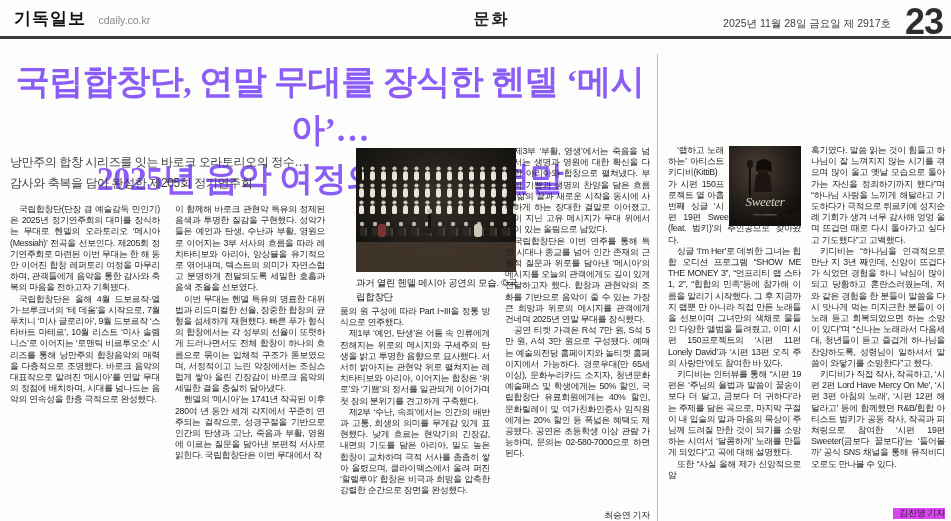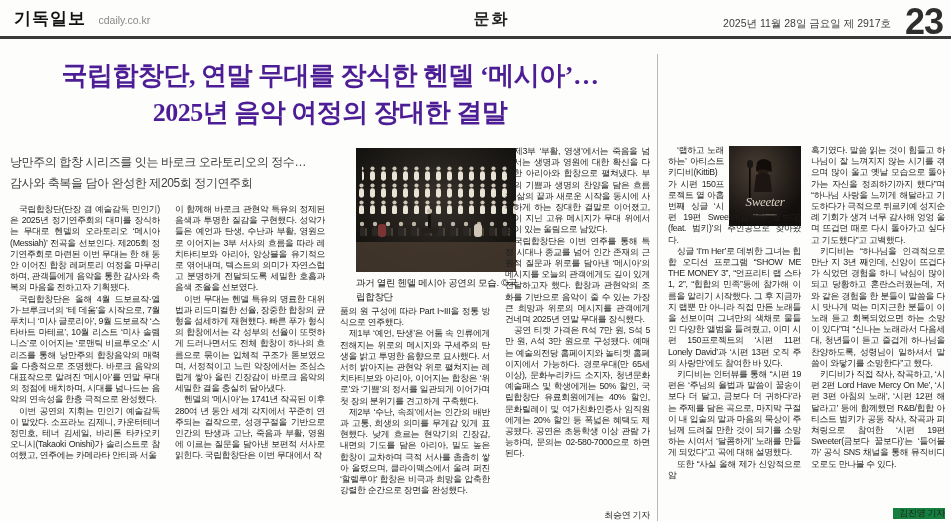--- a/index.html
+++ b/index.html
@@ -22,21 +22,21 @@
   .mh-page{position:absolute;right:8px;top:4px;font-size:36px;font-weight:bold;
     color:#2e2e2e;line-height:1;letter-spacing:-1px;z-index:2;background:transparent;}
   
   .content{position:absolute;left:0;top:42px;width:951px;height:479px;}
   .v-divider{position:absolute;left:657px;top:12px;width:1px;height:467px;background:#b9b9b9;}
   
   .main-article{position:absolute;left:10px;top:0;width:640px;height:479px;}
   .main-headline{
     margin:0;padding:16px 0 10px 0;text-align:center;
     font-family:"Liberation Serif","DejaVu Serif",serif;
-    font-size:26px;line-height:1.42;font-weight:bold;color:#4c1d95;letter-spacing:-0.5px;
+    font-size:34px;line-height:1.42;font-weight:bold;color:#8b5cf6;letter-spacing:-0.5px;
   }
   .main-body{position:absolute;left:0;top:104px;width:640px;height:375px;}
   .subhead{
     position:absolute;left:0;top:6px;width:322px;
     font-size:12px;line-height:1.75;color:#404040;letter-spacing:-0.4px;
   }
   .photo-block{position:absolute;left:330px;top:2px;width:162px;padding-left:16px;}
   .photo-frame{width:160px;height:124px;background:#0e0d0b;overflow:hidden;}
   .photo-caption{margin-top:4px;font-size:9.5px;line-height:1.45;color:#222;letter-spacing:-0.3px;}
   .ncol{position:absolute;overflow:hidden;
@@ -57,21 +57,21 @@
     margin:0;padding:20px 0 12px 0;text-align:center;
     font-family:"Liberation Serif","DejaVu Serif",serif;
     font-size:21px;line-height:1.5;font-weight:bold;color:#151515;letter-spacing:-0.5px;
   }
   .side-body{position:absolute;left:0;top:103px;width:277px;height:376px;}
   .scol{position:absolute;top:0;height:376px;overflow:hidden;
     font-size:8.8px;line-height:11.2px;letter-spacing:-0.3px;color:#1f1f1f;text-align:justify;}
   .scol1{left:0;width:133px;}
   .scol2{left:143px;width:134px;}
   .album{float:right;width:72px;height:56px;margin:1px 0 3px 5px;background:#151210;}
-  .side-byline{position:absolute;right:0;bottom:2px;background:#15803d;
+  .side-byline{position:absolute;right:0;bottom:2px;background:#d946ef;
     font-size:9px;letter-spacing:-0.3px;color:#1f1f1f;padding-left:6px;}
 </style>
 </head>
 <body>
 
 <header class="masthead">
   <div class="mh-left">
     <span class="paper-name">기독일보</span>
     <span class="site-url">cdaily.co.kr</span>
   </div>
@@ -126,21 +126,20 @@
             <rect x="22" y="76" width="8" height="13" rx="3" fill="#7a3434"></rect>
             <rect x="118" y="76" width="8" height="13" rx="3" fill="#cfc6b8"></rect>
           </svg>
         </div>
         <figcaption class="photo-caption">과거 열린 헨델 메시아 공연의 모습. ©국립합창단</figcaption>
       </figure>
 
       <div class="ncol col1">
           <p class="para ind">국립합창단(단장 겸 예술감독 민인기)은 2025년 정기연주회의 대미를 장식하는 무대로 헨델의 오라토리오 ‘메시아(Messiah)’ 전곡을 선보인다. 제205회 정기연주회로 마련된 이번 무대는 한 해 동안 이어진 합창 레퍼토리 여정을 마무리하며, 관객들에게 음악을 통한 감사와 축복의 마음을 전하고자 기획됐다.</p>
           <p class="para ind">국립합창단은 올해 4월 드보르작·엘가·브루크너의 ‘테 데움’을 시작으로, 7월 푸치니 ‘미사 글로리아’, 9월 드보르작 ‘스타바트 마테르’, 10월 리스트 ‘미사 솔렘니스’로 이어지는 ‘로맨틱 비르투오소’ 시리즈를 통해 낭만주의 합창음악의 매력을 다층적으로 조명했다. 바로크 음악의 대표작으로 알려진 ‘메시아’를 연말 무대의 정점에 배치하며, 시대를 넘나드는 음악의 연속성을 한층 극적으로 완성했다.</p>
-          <p class="para ind">이번 공연의 지휘는 민인기 예술감독이 맡았다. 소프라노 김제니, 카운터테너 정민호, 테너 김세일, 바리톤 타카오키 오니시(Takaoki Onishi)가 솔리스트로 참여했고, 연주에는 카메라타 안티콰 서울</p>
         </div>
       <div class="ncol col2">
           <p class="para">이 함께해 바로크 관현악 특유의 정제된 음색과 투명한 질감을 구현했다. 성악가들은 예언과 탄생, 수난과 부활, 영원으로 이어지는 3부 서사의 흐름을 따라 레치타티보와 아리아, 앙상블을 유기적으로 엮어내며, 텍스트의 의미가 자연스럽고 분명하게 전달되도록 세밀한 호흡과 음색 조율을 선보였다.</p>
           <p class="para ind">이번 무대는 헨델 특유의 명료한 대위법과 리드미컬한 선율, 장중한 합창의 균형을 섬세하게 재현했다. 빠른 푸가 형식의 합창에서는 각 성부의 선율이 또렷하게 드러나면서도 전체 합창이 하나의 흐름으로 묶이는 입체적 구조가 돋보였으며, 서정적이고 느린 악장에서는 조심스럽게 쌓아 올린 긴장감이 바로크 음악의 세밀한 결을 충실히 담아냈다.</p>
           <p class="para ind">헨델의 ‘메시아’는 1741년 작곡된 이후 280여 년 동안 세계 각지에서 꾸준히 연주되는 걸작으로, 성경구절을 기반으로 인간의 탄생과 고난, 죽음과 부활, 영원에 이르는 질문을 담아낸 보편적 서사로 읽힌다. 국립합창단은 이번 무대에서 작</p>
         </div>
       <div class="ncol col3">
           <p class="para">품의 원 구성에 따라 Part I~III을 정통 방식으로 연주했다.</p>
           <p class="para ind">제1부 ‘예언, 탄생’은 어둠 속 인류에게 전해지는 위로의 메시지와 구세주의 탄생을 밝고 투명한 음향으로 묘사했다. 서서히 밝아지는 관현악 위로 펼쳐지는 레치타티보와 아리아, 이어지는 합창은 ‘위로’와 ‘기쁨’의 정서를 일관되게 이어가며 첫 장의 분위기를 견고하게 구축했다.</p>
           <p class="para ind">제2부 ‘수난, 속죄’에서는 인간의 배반과 고통, 희생의 의미를 무게감 있게 표현했다. 낮게 흐르는 현악기의 긴장감, 내면의 기도를 담은 아리아, 밀도 높은 합창이 교차하며 극적 서사를 촘촘히 쌓아 올렸으며, 클라이맥스에서 울려 퍼진 ‘할렐루야’ 합창은 비극과 희망을 압축한 강렬한 순간으로 장면을 완성했다.</p>

